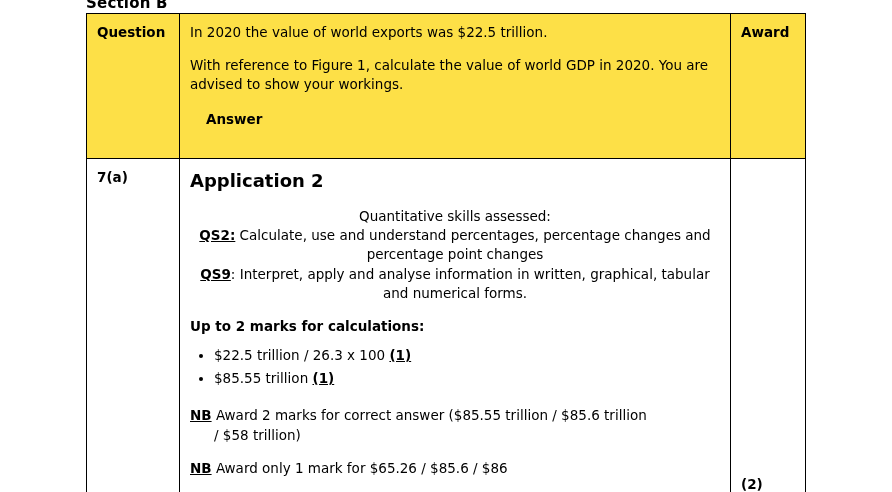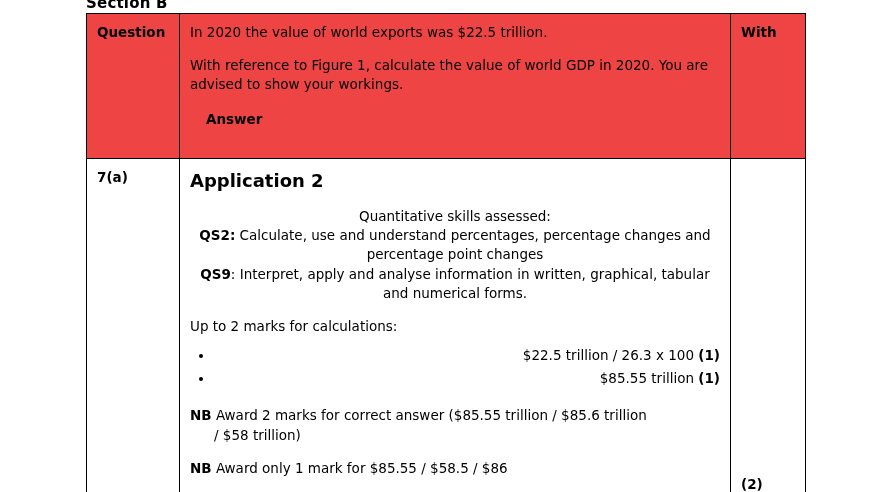--- a/index.html
+++ b/index.html
@@ -45,21 +45,21 @@
     vertical-align: top;
     padding: 9px 10px 12px 10px;
     font-size: 13.5px;
     line-height: 1.42;
   }
   col.c-question { width: 93px; }
   col.c-body { width: 551px; }
   col.c-mark { width: 75px; }
 
   .row-header td {
-    background: #ef4444;
+    background: #fde047;
   }
   .row-body td {
     background: #ffffff;
   }
   .cell-label {
     font-weight: bold;
     font-size: 13.5px;
   }
   .cell-mark-head {
     font-weight: bold;
@@ -83,29 +83,28 @@
     margin: 0 0 16px 0;
     font-size: 18px;
   }
   .qs-block {
     margin: 0 0 14px 0;
     text-align: center;
   }
   .qs-block .line {
     display: block;
   }
-  b, strong { font-weight: bold; }
+  b, strong { font-weight: bold; text-decoration: underline; }
   ul.marks-list {
     margin: 0 0 12px 0;
     padding-left: 24px;
     list-style: disc;
   }
   ul.marks-list li {
     margin: 0 0 4px 0;
-    text-align: right;
   }
   .nb-block {
     margin-top: 18px;
   }
   .nb-line {
     margin: 0 0 4px 0;
   }
   .nb-cont {
     display: block;
     padding-left: 24px;
@@ -141,47 +140,47 @@
       <tr class="row-header">
         <td>
           <span class="cell-label">Question</span>
         </td>
         <td class="body-cell">
           <p>In 2020 the value of world exports was $22.5 trillion.</p>
           <p>With reference to Figure 1, calculate the value of world GDP in 2020. You are advised to show your workings.</p>
           <p class="answer-label nospace">Answer</p>
         </td>
         <td>
-          <span class="cell-mark-head">With</span>
+          <span class="cell-mark-head">Award</span>
         </td>
       </tr>
 
       <tr class="row-body">
         <td>
           <span class="q-id">7(a)</span>
         </td>
         <td class="body-cell">
           <p class="app-title">Application 2</p>
 
           <div class="qs-block">
             <span class="line">Quantitative skills assessed:</span>
             <span class="line"><b>QS2:</b><span> Calculate, use and understand percentages, percentage changes and percentage point changes</span></span>
             <span class="line"><b>QS9</b><span>: Interpret, apply and analyse information in written, graphical, tabular and numerical forms.</span></span>
           </div>
 
-          <p style="margin-bottom:10px;">Up to 2 marks for calculations:</p>
+          <p style="margin-bottom:10px;font-weight:bold;">Up to 2 marks for calculations:</p>
 
           <ul class="marks-list">
             <li><span>$22.5 trillion / 26.3 x 100 </span><b>(1)</b></li>
             <li><span>$85.55 trillion </span><b>(1)</b></li>
           </ul>
 
           <div class="nb-block">
             <p class="nb-line"><b>NB</b><span> Award 2 marks for correct answer ($85.55 trillion / $85.6 trillion</span><span class="nb-cont">/ $58 trillion)</span></p>
-            <p class="nb-line"><b>NB</b><span> Award only 1 mark for $85.55 / $58.5 / $86</span></p>
+            <p class="nb-line"><b>NB</b><span> Award only 1 mark for $65.26 / $85.6 / $86</span></p>
           </div>
         </td>
         <td class="mark-col">
           <span class="mark-bottom mark-value">(2)</span>
         </td>
       </tr>
     </tbody>
   </table>
 
 </div>

